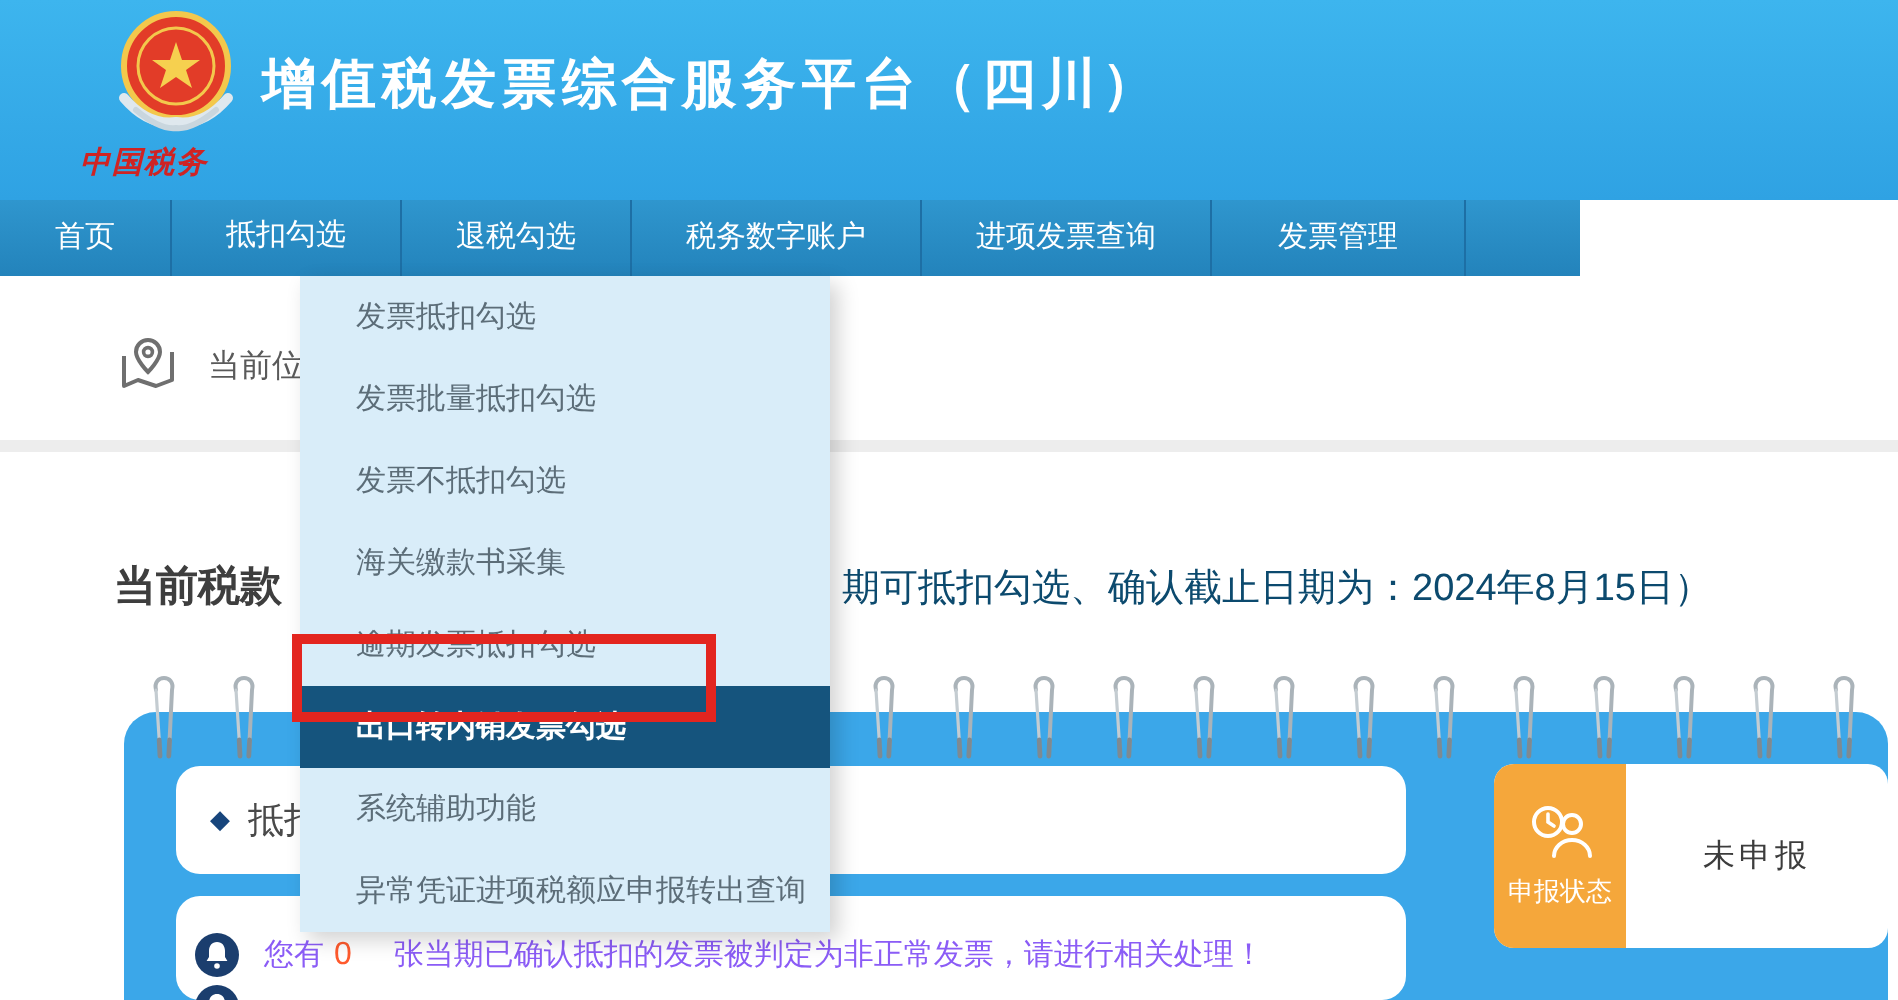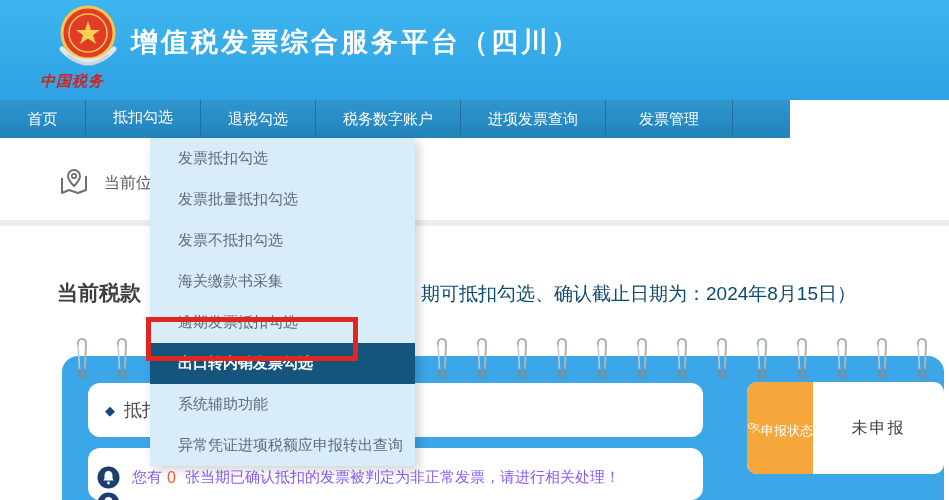--- a/index.html
+++ b/index.html
@@ -45,21 +45,21 @@
   .row2{position:absolute;left:88px;top:448px;width:615px;height:52px;background:#ffffff;
         border-radius:12px;z-index:3;}
   .notice-line{position:absolute;left:9px;top:18px;display:flex;align-items:center;white-space:nowrap;}
   .notice-text{font-size:15px;color:#8b5cf6;margin-left:12px;}
   .notice-count{color:#ff5a2d;padding:0 5px;font-size:16px;}
   .bell2{position:absolute;left:9px;top:44px;}
 
   
   .status-card{position:absolute;left:747px;top:382px;width:197px;height:92px;background:#ffffff;
         border-radius:10px;z-index:3;display:flex;overflow:hidden;}
-  .status-left{width:66px;background:#f5a73b;display:flex;flex-direction:row;align-items:center;justify-content:center;}
+  .status-left{width:66px;background:#f5a73b;display:flex;flex-direction:column;align-items:center;justify-content:center;}
   .status-label{color:#ffffff;font-size:13px;margin-top:6px;white-space:nowrap;}
   .status-right{flex:1;display:flex;align-items:center;justify-content:center;}
   .status-value{font-size:16px;color:#3c3c3c;letter-spacing:2px;white-space:nowrap;}
 
   
   .dropdown{position:absolute;left:150px;top:138px;width:265px;height:328px;background:#d9edf9;
         box-shadow:4px 4px 10px rgba(0,0,0,.18);z-index:10;display:flex;flex-direction:column;}
   .dd-item{flex:1;display:flex;align-items:center;padding-left:28px;font-size:15px;color:#5c6d78;cursor:pointer;white-space:nowrap;}
   .dd-item.active{background:#15547d;color:#ffffff;font-weight:600;}
 
@@ -225,21 +225,21 @@
 
   <div class="row2">
     <div class="notice-line">
       <svg width="23" height="23" viewBox="0 0 23 23">
         <circle cx="11.5" cy="11.5" r="11" fill="#1b3e6e"></circle>
         <path d="M11.5 5 c-2.6 0 -4 2 -4 4.4 l0 3.1 -1.2 2 10.4 0 -1.2 -2 0 -3.1 c0 -2.4 -1.4 -4.4 -4 -4.4 z" fill="#ffffff"></path>
         <circle cx="11.5" cy="17" r="1.4" fill="#ffffff"></circle>
       </svg>
       <span class="notice-text">您有</span>
       <span class="notice-count">0</span>
-      <span class="notice-text" style="margin-left:4px;">张当期已确认抵扣的发票被判定为非正常发票，请进行相关处理！</span>
+      <span class="notice-text" style="margin-left:16px;">张当期已确认抵扣的发票被判定为非正常发票，请进行相关处理！</span>
     </div>
     <svg class="bell2" width="23" height="23" viewBox="0 0 23 23">
       <circle cx="11.5" cy="11.5" r="11" fill="#1b3e6e"></circle>
       <path d="M11.5 5 c-2.6 0 -4 2 -4 4.4 l0 3.1 -1.2 2 10.4 0 -1.2 -2 0 -3.1 c0 -2.4 -1.4 -4.4 -4 -4.4 z" fill="#ffffff"></path>
     </svg>
   </div>
 
   <div class="status-card">
     <div class="status-left">
       <svg width="34" height="30" viewBox="0 0 34 30">

